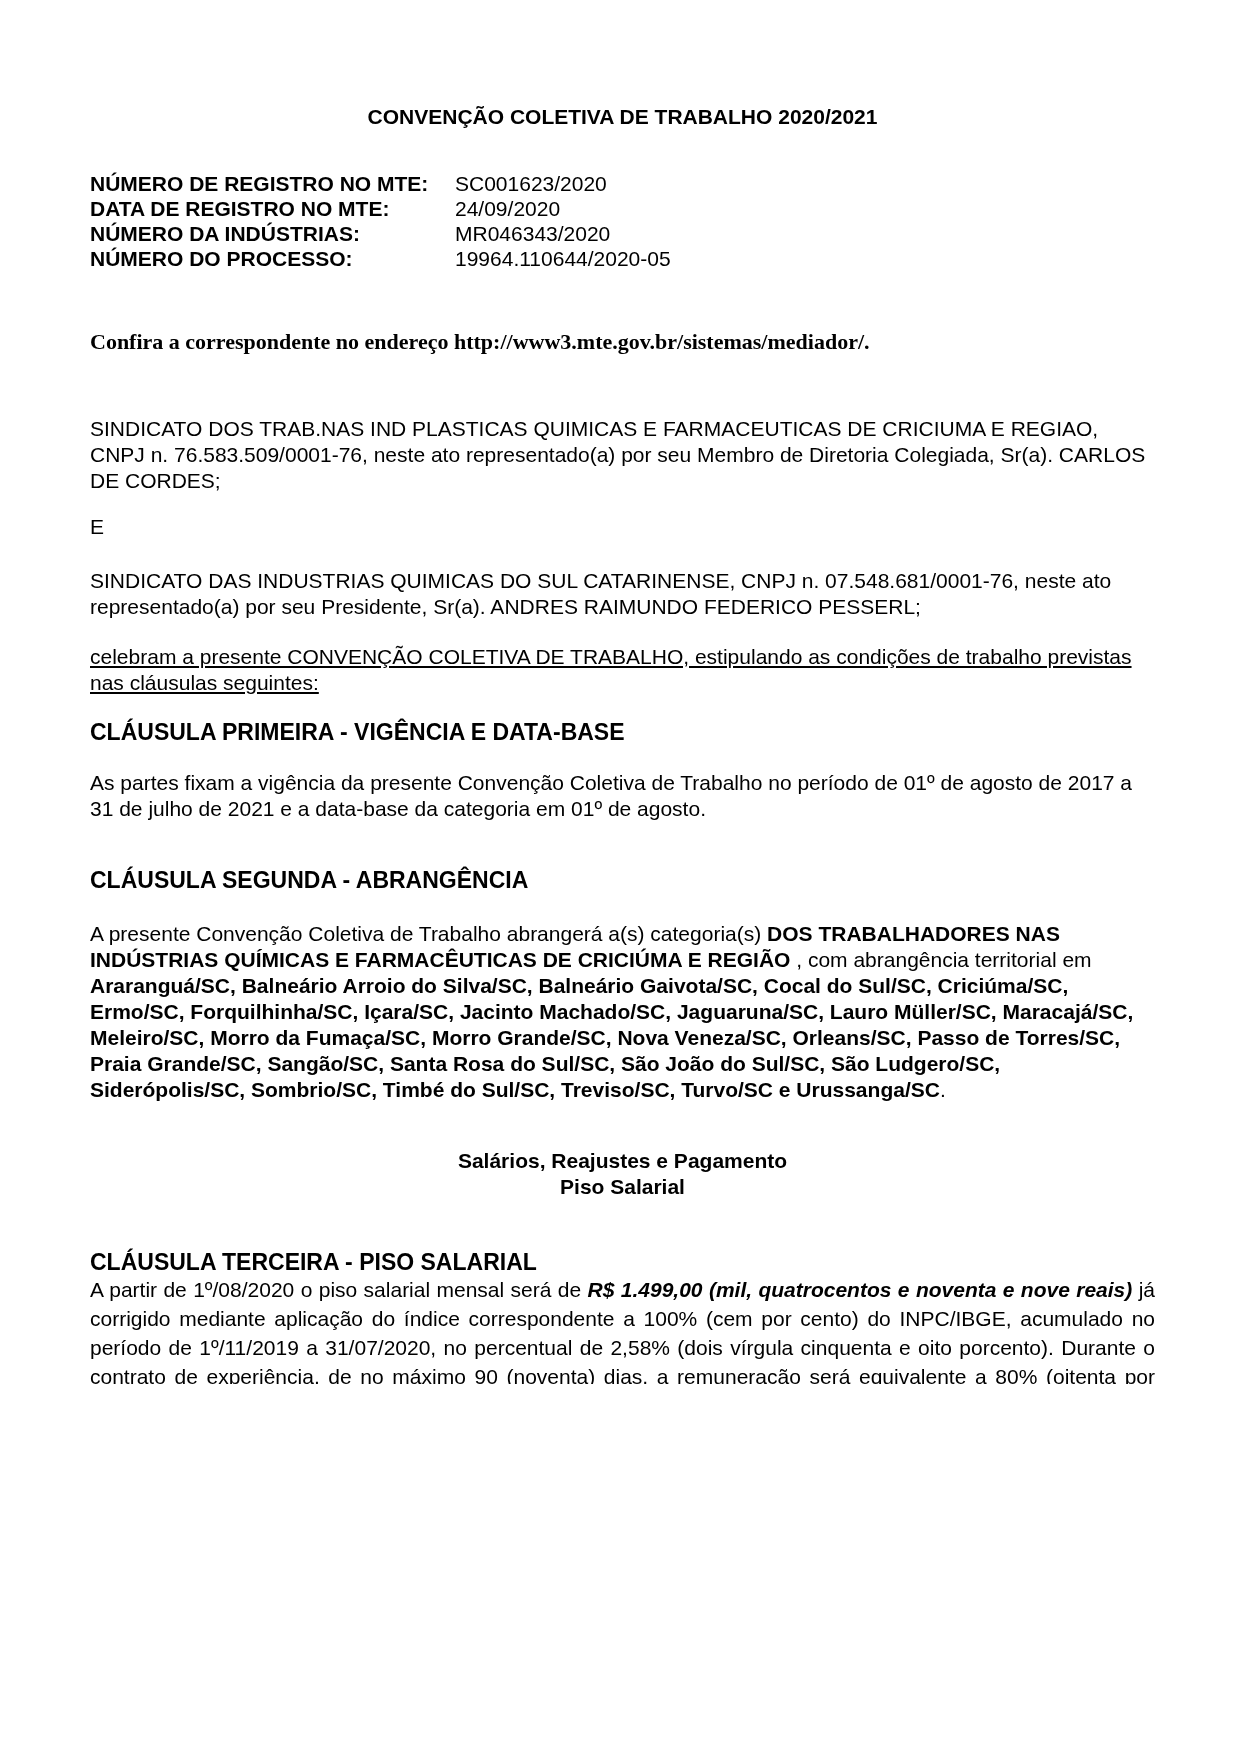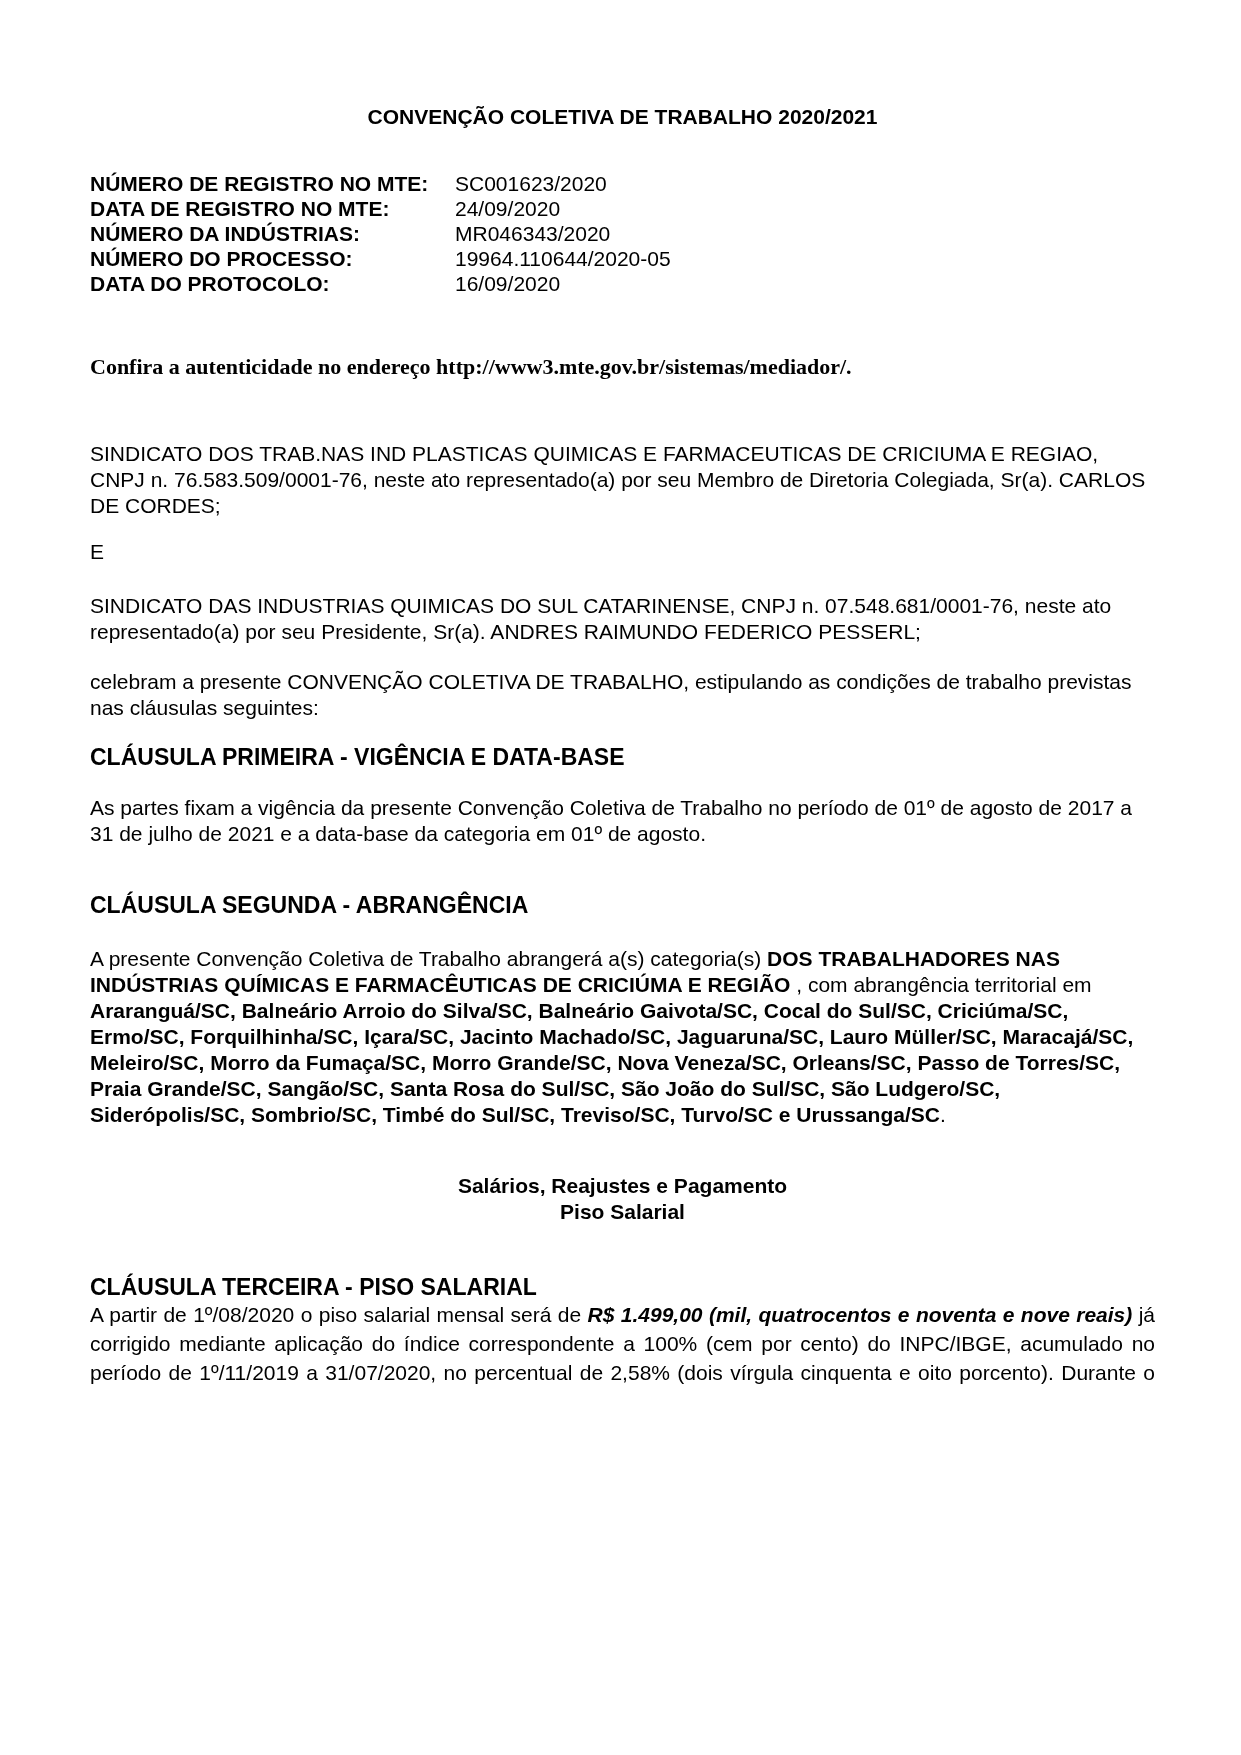--- a/index.html
+++ b/index.html
@@ -42,21 +42,21 @@
   p { margin:0; }
   h2 {
     margin:0;
     font-size:23px;
     line-height:26px;
     font-weight:bold;
   }
   .mt-party1  { margin-top:60px; }
   .mt-conn    { margin-top:20px; }
   .mt-party2  { margin-top:28px; }
-  .mt-pre     { margin-top:24px; }
+  .mt-pre     { margin-top:24px;text-decoration:underline; }
   .mt-h1      { margin-top:23px; }
   .mt-b1      { margin-top:25px; }
   .mt-h2      { margin-top:45px; }
   .mt-b2      { margin-top:28px; }
   .mt-sal     { margin-top:45px; }
   .mt-piso    { }
   .mt-h3      { margin-top:49px; }
   .mt-b3      { }
   .center-h {
     text-align:center;
@@ -86,27 +86,23 @@
       <span class="reg-value">24/09/2020</span>
     </div>
     <div class="reg-row">
       <span class="reg-label">NÚMERO DA INDÚSTRIAS:</span>
       <span class="reg-value">MR046343/2020</span>
     </div>
     <div class="reg-row">
       <span class="reg-label">NÚMERO DO PROCESSO:</span>
       <span class="reg-value">19964.110644/2020-05</span>
     </div>
-    <div class="reg-row">
-      <span class="reg-label">DATA DO PROTOCOLO:</span>
-      <span class="reg-value">16/09/2020</span>
-    </div>
   </div>
 
-  <div class="confira">Confira a autenticidade no endereço http://www3.mte.gov.br/sistemas/mediador/.</div>
+  <div class="confira">Confira a correspondente no endereço http://www3.mte.gov.br/sistemas/mediador/.</div>
 
   <p class="mt-party1">SINDICATO DOS TRAB.NAS IND PLASTICAS QUIMICAS E FARMACEUTICAS DE CRICIUMA E REGIAO, CNPJ n. 76.583.509/0001-76, neste ato representado(a) por seu Membro de Diretoria Colegiada, Sr(a). CARLOS DE CORDES;</p>
 
   <p class="mt-conn">E</p>
 
   <p class="mt-party2">SINDICATO DAS INDUSTRIAS QUIMICAS DO SUL CATARINENSE, CNPJ n. 07.548.681/0001-76, neste ato representado(a) por seu Presidente, Sr(a). ANDRES RAIMUNDO FEDERICO PESSERL;</p>
 
   <p class="mt-pre">celebram a presente CONVENÇÃO COLETIVA DE TRABALHO, estipulando as condições de trabalho previstas nas cláusulas seguintes:</p>
 
   <h2 class="mt-h1">CLÁUSULA PRIMEIRA - VIGÊNCIA E DATA-BASE</h2>

